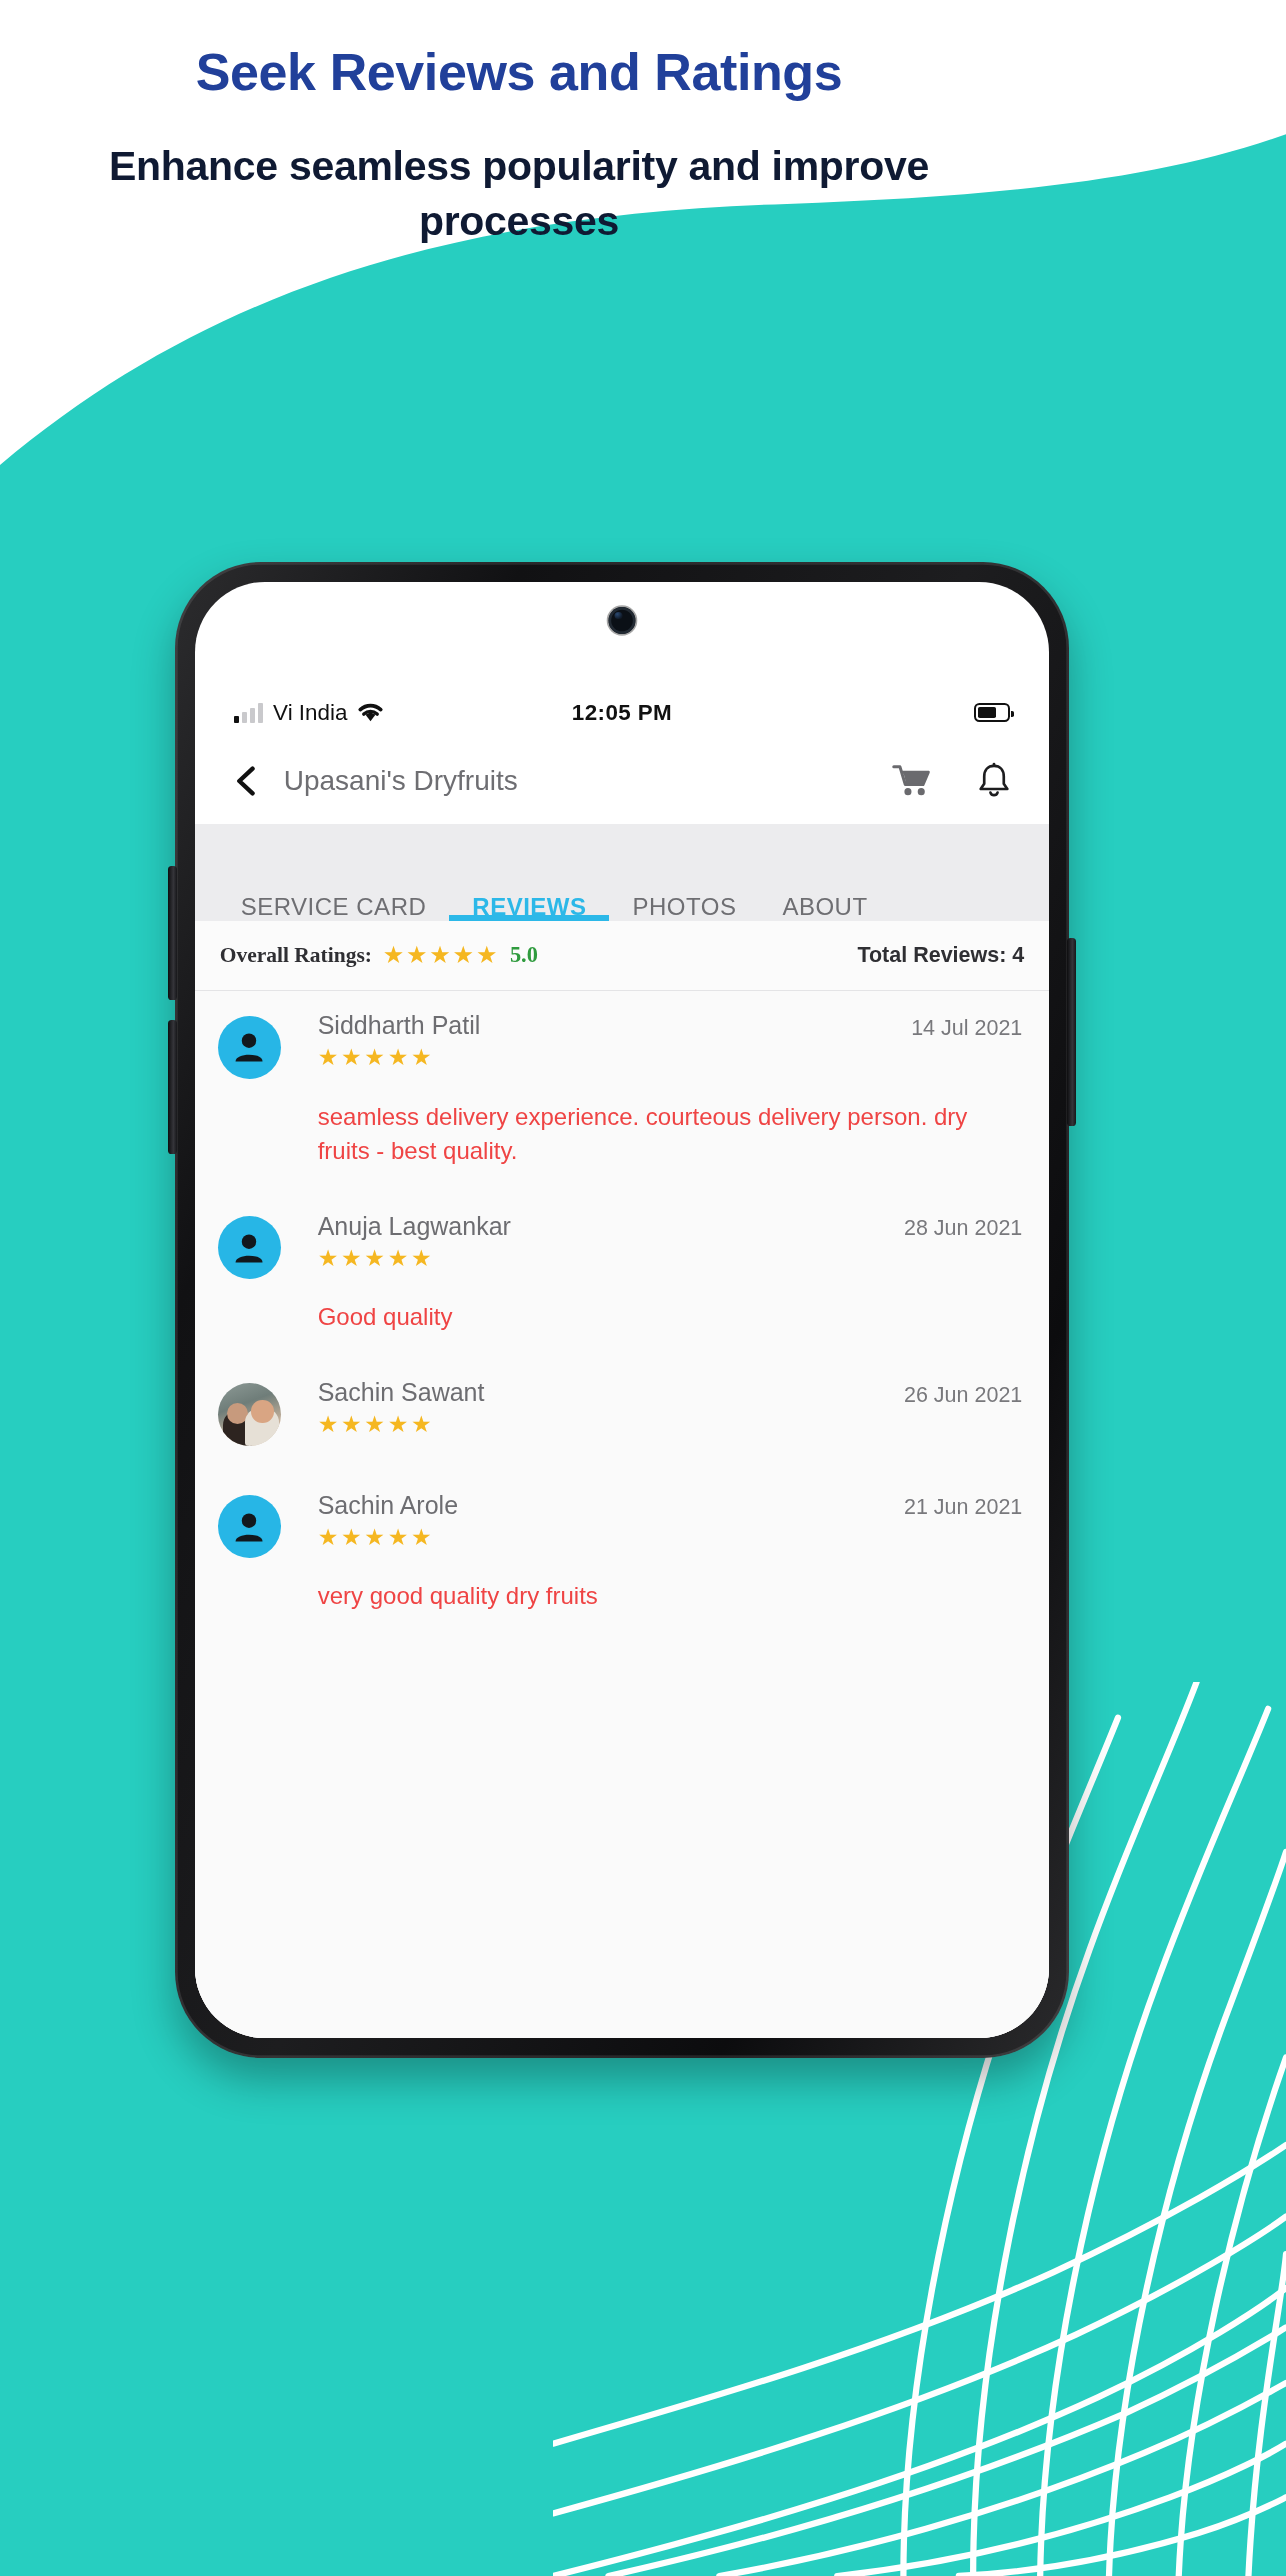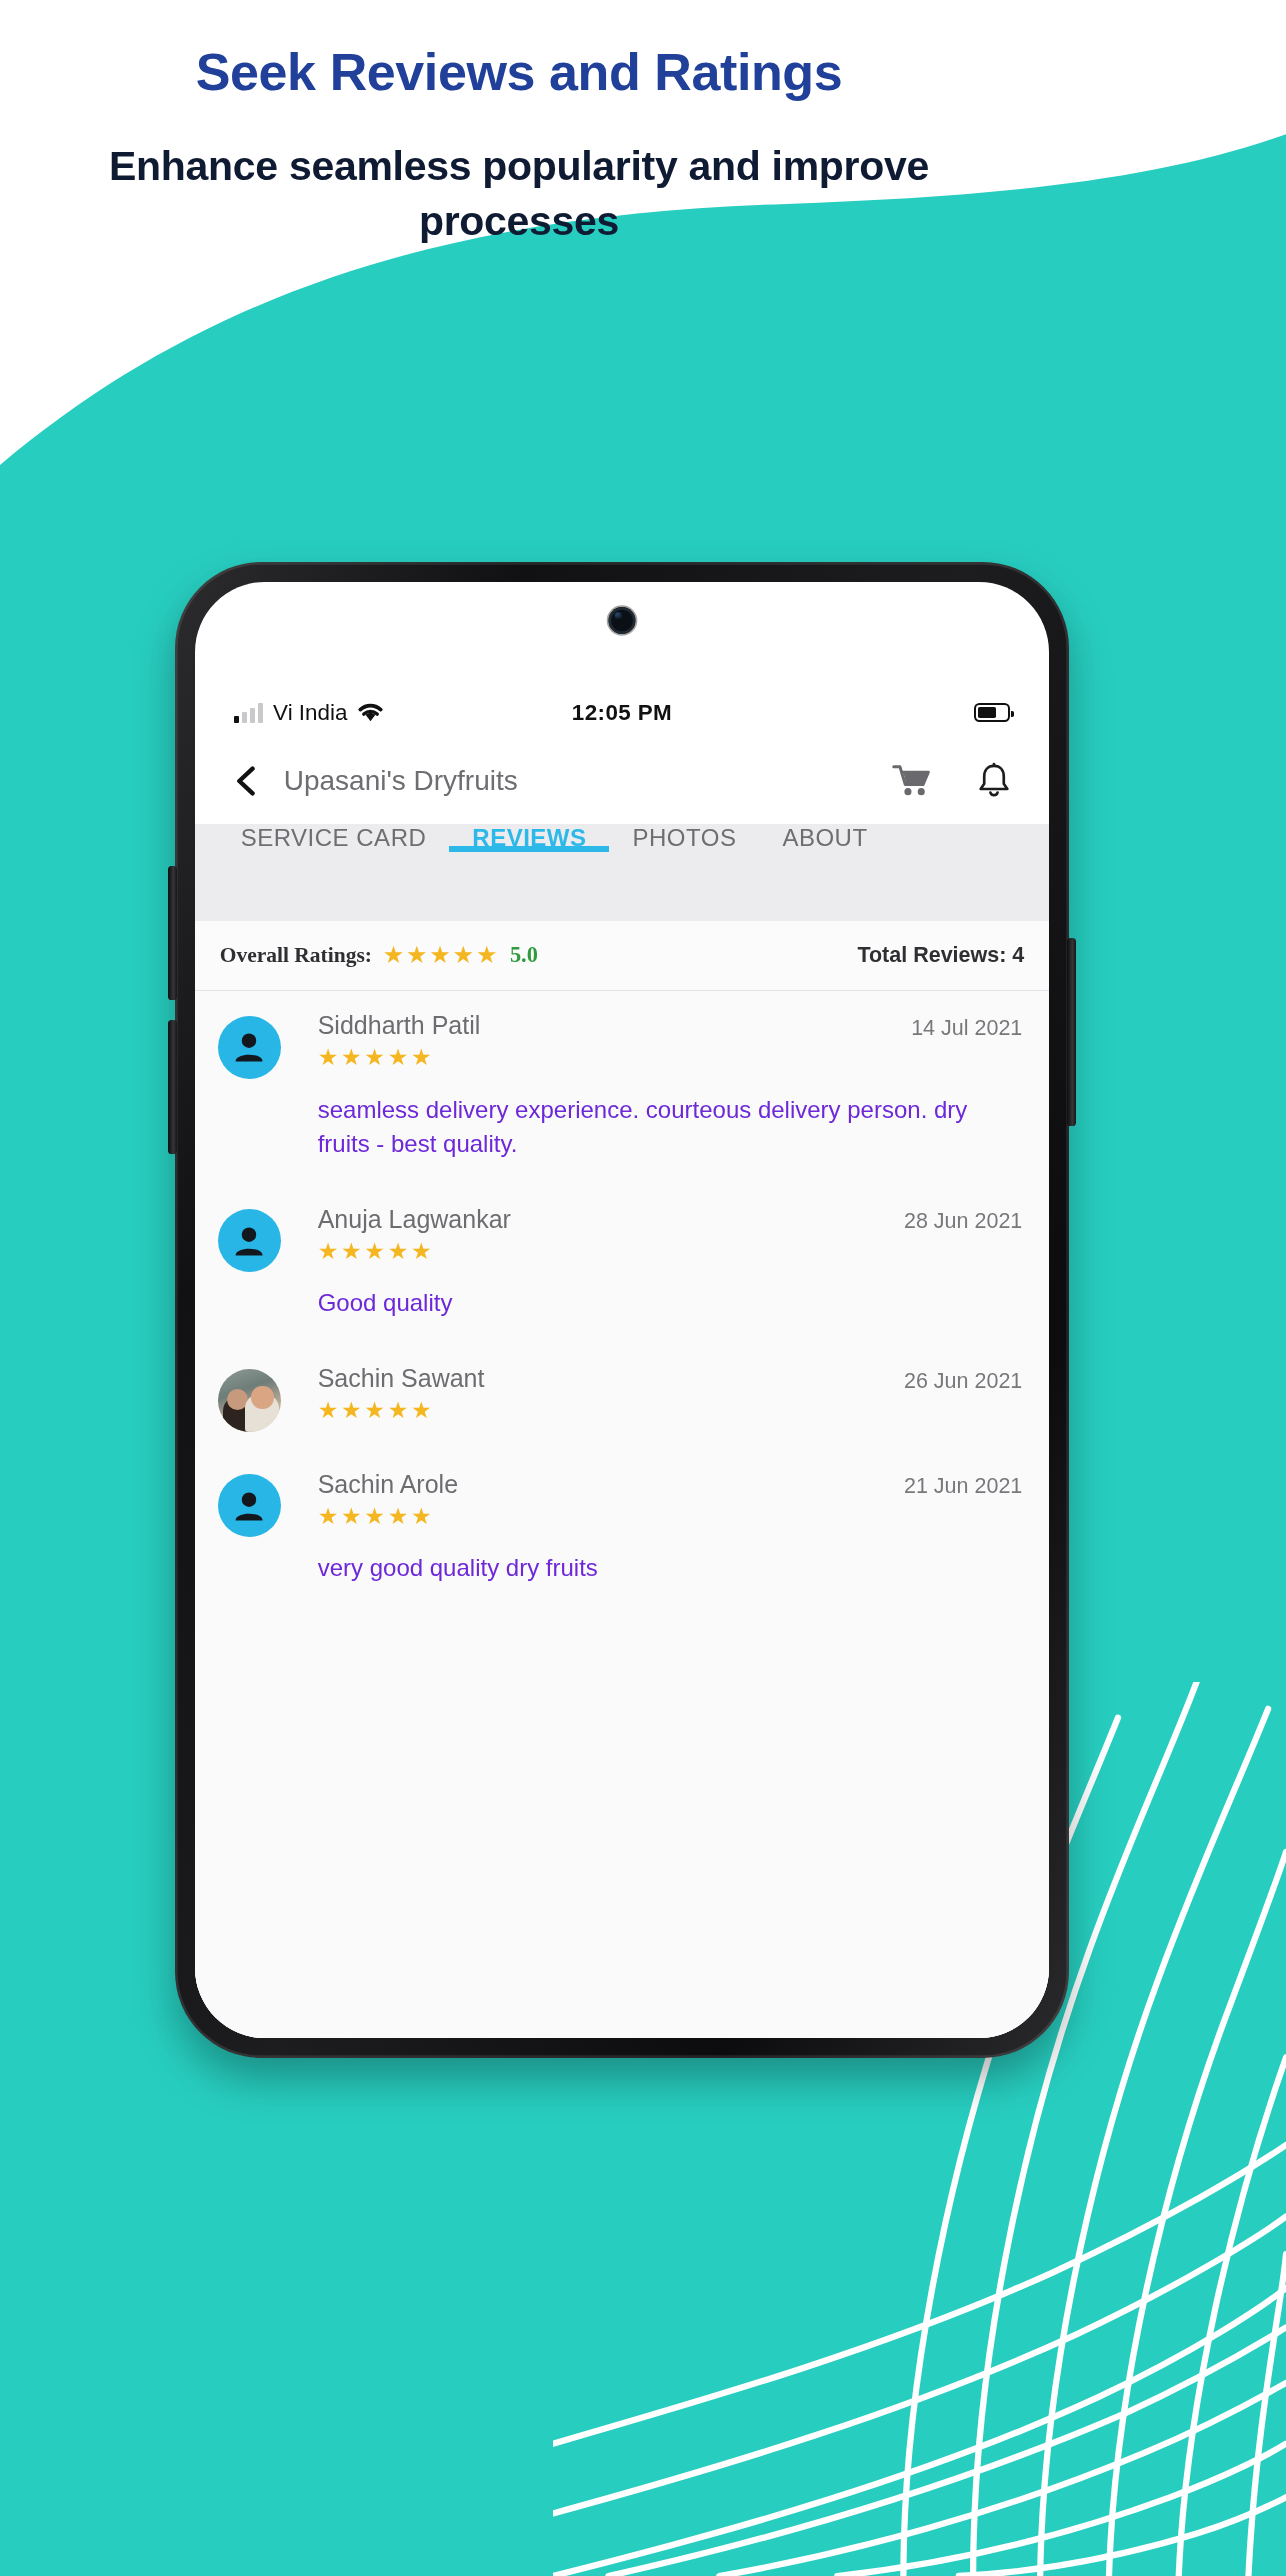--- a/index.html
+++ b/index.html
@@ -156,21 +156,21 @@
   .app-title {
     font-size: 28px; color: #6e6e72; font-weight: 400;
     white-space: nowrap;
   }
   .appbar-actions { margin-left:auto; display:flex; align-items:center; gap: 43px; }
   .icon-btn { width: 39px; height: 39px; display:flex;align-items:center;justify-content:center; cursor:pointer; }
 
   .tabs {
     height: 97px;
     background: #ececee;
-    display: flex; align-items: flex-start;
+    display: flex; align-items: flex-end;
     padding: 0 23px;
     gap: 0;
     box-shadow: 0 0.9px 0 rgba(0,0,0,.05);
   }
   .tab {
     display: flex; align-items: center; justify-content: center;
     padding: 0 23px;
     font-size: 24px; font-weight: 400; letter-spacing: 0.5px;
     color: #6e6e72;
     position: relative;
@@ -236,22 +236,22 @@
   .avatar.photo .ph-b2{
     position:absolute; right:7.2px; bottom:23px; width:22.4px;height:22.4px;border-radius:50%;
     background:#d9a583;
   }
   .rv-head { display:flex; align-items:flex-start; }
   .rv-name { font-size: 25px; color: #6d6d71; font-weight: 400; line-height: 1.25; }
   .rv-date { margin-left:auto; font-size: 21.5px; color: #78787c; padding-top: 5.4px; white-space: nowrap; }
   .rv-stars { color: #f5b721; font-size: 23px; letter-spacing: 2.7px; line-height: 1.25; margin-top: 1.8px; }
   .rv-text {
     grid-column: 2 / 3;
-    font-size: 24px; color: #6d28d9; line-height: 1.42;
-    margin-top: 14px; max-width: 680px;
+    font-size: 24px; color: #ef4444; line-height: 1.42;
+    margin-top: 21px; max-width: 680px;
   }
   .rv-spacer { height: 19.7px; }
 
   
   .decor {
     position: absolute;
     right: 0; bottom: 0;
     width: 733px; height: 894px;
     z-index: 4;
     pointer-events: none;

